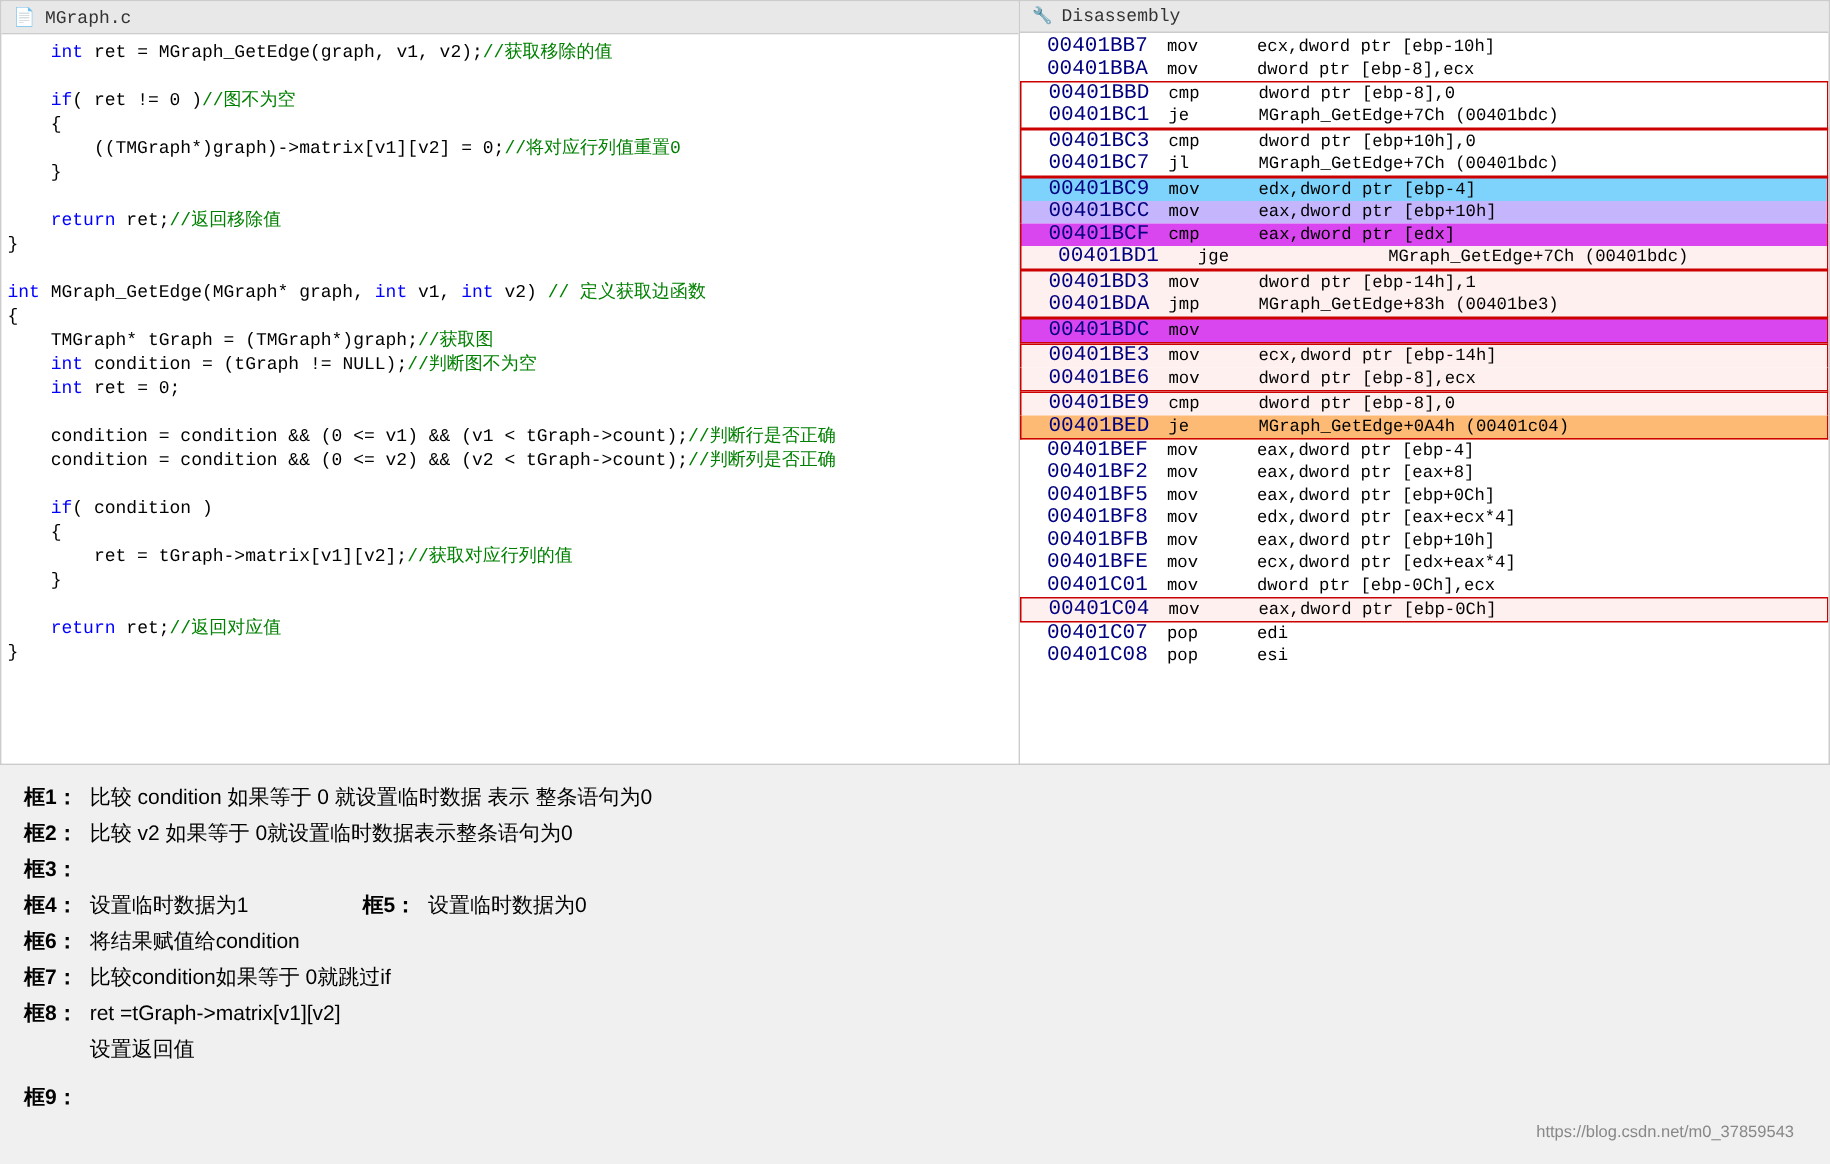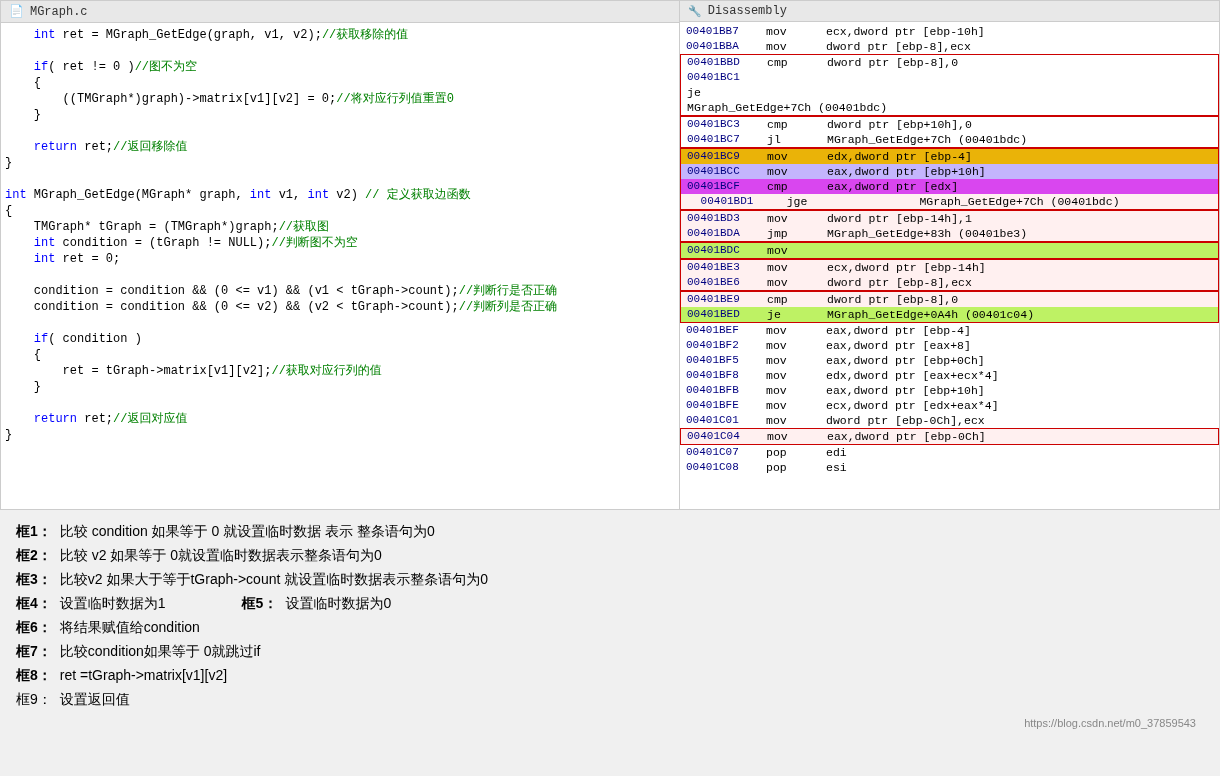--- a/index.html
+++ b/index.html
@@ -93,21 +93,22 @@
       padding: 0 6px;
       font-size: 11.5px;
       line-height: 15px;
       gap: 0;
       white-space: nowrap;
     }
 
     .disasm-addr {
       color: #000080;
       min-width: 80px;
-      font-size: 11px;
+      font-size: 14px;
+      margin-left: 12px;
     }
 
     .disasm-op {
       color: #000;
       min-width: 60px;
     }
 
     .disasm-args {
       color: #000;
       flex: 1;
@@ -199,36 +200,36 @@
           <div class="disasm-line">
             <span class="disasm-addr">00401BBA</span>
             <span class="disasm-op">mov</span>
             <span class="disasm-args">dword ptr [ebp-8],ecx</span>
           </div>
           <div class="disasm-line" style="border-top: 1.5px solid rgb(204, 0, 0); border-left: 1.5px solid rgb(204, 0, 0); border-right: 1.5px solid rgb(204, 0, 0);">
             <span class="disasm-addr">00401BBD</span>
             <span class="disasm-op">cmp</span>
             <span class="disasm-args">dword ptr [ebp-8],0</span>
           </div>
-          <div class="disasm-line" style="border-bottom: 1.5px solid rgb(204, 0, 0); border-left: 1.5px solid rgb(204, 0, 0); border-right: 1.5px solid rgb(204, 0, 0); flex-direction: column;">
+          <div class="disasm-line" style="border-bottom: 1.5px solid rgb(204, 0, 0); border-left: 1.5px solid rgb(204, 0, 0); border-right: 1.5px solid rgb(204, 0, 0);">
             <span class="disasm-addr">00401BC1</span>
             <span class="disasm-op">je</span>
             <span class="disasm-args">MGraph_GetEdge+7Ch (00401bdc)</span>
           </div>
           <div class="disasm-line" style="border-top: 1.5px solid rgb(204, 0, 0); border-left: 1.5px solid rgb(204, 0, 0); border-right: 1.5px solid rgb(204, 0, 0);">
             <span class="disasm-addr">00401BC3</span>
             <span class="disasm-op">cmp</span>
             <span class="disasm-args">dword ptr [ebp+10h],0</span>
           </div>
           <div class="disasm-line" style="border-bottom: 1.5px solid rgb(204, 0, 0); border-left: 1.5px solid rgb(204, 0, 0); border-right: 1.5px solid rgb(204, 0, 0);">
             <span class="disasm-addr">00401BC7</span>
             <span class="disasm-op">jl</span>
             <span class="disasm-args">MGraph_GetEdge+7Ch (00401bdc)</span>
           </div>
-          <div class="disasm-line" style="border-top: 1.5px solid rgb(204, 0, 0); border-left: 1.5px solid rgb(204, 0, 0); border-right: 1.5px solid rgb(204, 0, 0); background: #eab308;">
+          <div class="disasm-line" style="border-top: 1.5px solid rgb(204, 0, 0); border-left: 1.5px solid rgb(204, 0, 0); border-right: 1.5px solid rgb(204, 0, 0); background: #7dd3fc;">
             <span class="disasm-addr">00401BC9</span>
             <span class="disasm-op">mov</span>
             <span class="disasm-args">edx,dword ptr [ebp-4]</span>
           </div>
           <div class="disasm-line" style="border-left: 1.5px solid rgb(204, 0, 0); border-right: 1.5px solid rgb(204, 0, 0); background: #c4b5fd; font-family: Liberation Mono, monospace;">
             <span class="disasm-addr">00401BCC</span>
             <span class="disasm-op">mov</span>
             <span class="disasm-args">eax,dword ptr [ebp+10h]</span>
           </div>
           <div class="disasm-line" style="border-left: 1.5px solid rgb(204, 0, 0); border-right: 1.5px solid rgb(204, 0, 0); background: #d946ef;">
@@ -244,40 +245,40 @@
           <div class="disasm-line" style="border-top: 1.5px solid rgb(204, 0, 0); border-left: 1.5px solid rgb(204, 0, 0); border-right: 1.5px solid rgb(204, 0, 0); background: rgb(255, 240, 240);">
             <span class="disasm-addr">00401BD3</span>
             <span class="disasm-op">mov</span>
             <span class="disasm-args">dword ptr [ebp-14h],1</span>
           </div>
           <div class="disasm-line" style="border-bottom: 1.5px solid rgb(204, 0, 0); border-left: 1.5px solid rgb(204, 0, 0); border-right: 1.5px solid rgb(204, 0, 0); background: rgb(255, 240, 240);">
             <span class="disasm-addr">00401BDA</span>
             <span class="disasm-op">jmp</span>
             <span class="disasm-args">MGraph_GetEdge+83h (00401be3)</span>
           </div>
-          <div class="disasm-line" style="border-width: 1.5px; border-style: solid; border-color: rgb(204, 0, 0); background: #bef264;">
+          <div class="disasm-line" style="border-width: 1.5px; border-style: solid; border-color: rgb(204, 0, 0); background: #d946ef;">
             <span class="disasm-addr">00401BDC</span>
             <span class="disasm-op">mov</span>
           </div>
           <div class="disasm-line" style="border-top: 1.5px solid rgb(204, 0, 0); border-left: 1.5px solid rgb(204, 0, 0); border-right: 1.5px solid rgb(204, 0, 0); background: rgb(255, 240, 240);">
             <span class="disasm-addr">00401BE3</span>
             <span class="disasm-op">mov</span>
             <span class="disasm-args">ecx,dword ptr [ebp-14h]</span>
           </div>
           <div class="disasm-line" style="border-bottom: 1.5px solid rgb(204, 0, 0); border-left: 1.5px solid rgb(204, 0, 0); border-right: 1.5px solid rgb(204, 0, 0); background: rgb(255, 240, 240);">
             <span class="disasm-addr">00401BE6</span>
             <span class="disasm-op">mov</span>
             <span class="disasm-args">dword ptr [ebp-8],ecx</span>
           </div>
           <div class="disasm-line" style="border-top: 1.5px solid rgb(204, 0, 0); border-left: 1.5px solid rgb(204, 0, 0); border-right: 1.5px solid rgb(204, 0, 0); background: rgb(255, 240, 240);">
             <span class="disasm-addr">00401BE9</span>
             <span class="disasm-op">cmp</span>
             <span class="disasm-args">dword ptr [ebp-8],0</span>
           </div>
-          <div class="disasm-line" style="border-bottom: 1.5px solid rgb(204, 0, 0); border-left: 1.5px solid rgb(204, 0, 0); border-right: 1.5px solid rgb(204, 0, 0); background: #bef264;">
+          <div class="disasm-line" style="border-bottom: 1.5px solid rgb(204, 0, 0); border-left: 1.5px solid rgb(204, 0, 0); border-right: 1.5px solid rgb(204, 0, 0); background: #fdba74;">
             <span class="disasm-addr">00401BED</span>
             <span class="disasm-op">je</span>
             <span class="disasm-args">MGraph_GetEdge+0A4h (00401c04)</span>
           </div>
           <div class="disasm-line">
             <span class="disasm-addr">00401BEF</span>
             <span class="disasm-op">mov</span>
             <span class="disasm-args">eax,dword ptr [ebp-4]</span>
           </div>
           <div class="disasm-line">
@@ -334,21 +335,20 @@
   <p>
         <span class="label-bold" style="font-weight: bold;">框1：</span>
         <span>比较 condition 如果等于 0 就设置临时数据 表示 整条语句为0</span>
       </p>
       <p>
         <span class="label-bold" style="font-weight: bold;">框2：</span>
         <span>比较 v2 如果等于 0就设置临时数据表示整条语句为0</span>
       </p>
       <p>
         <span class="label-bold" style="font-weight: bold;">框3：</span>
-        <span>比较v2 如果大于等于tGraph-&gt;count  就设置临时数据表示整条语句为0</span>
       </p>
       <p>
         <span class="label-bold" style="font-weight: bold;">框4：</span>
         <span>设置临时数据为1</span>
         <span style="display: inline-block; width: 60px;"></span>
         <span class="label-bold" style="font-weight: bold;">框5：</span>
         <span>设置临时数据为0</span>
       </p>
       <p>
         <span class="label-bold" style="font-weight: bold;">框6：</span>
@@ -356,18 +356,18 @@
       </p>
       <p>
         <span class="label-bold" style="font-weight: bold;">框7：</span>
         <span>比较condition如果等于 0就跳过if</span>
       </p>
       <p>
         <span class="label-bold" style="font-weight: bold;">框8：</span>
         <span>ret =tGraph-&gt;matrix[v1][v2]</span>
       </p>
       <p>
-        <span class="label-bold" style="font-weight: normal;">框9：</span>
+        <span class="label-bold" style="font-weight: bold; margin-top: 32px;">框9：</span>
         <span>设置返回值</span>
       </p>
       <div class="watermark">https://blog.csdn.net/m0_37859543</div>
     </div>
 </div>
 
 </body></html>

